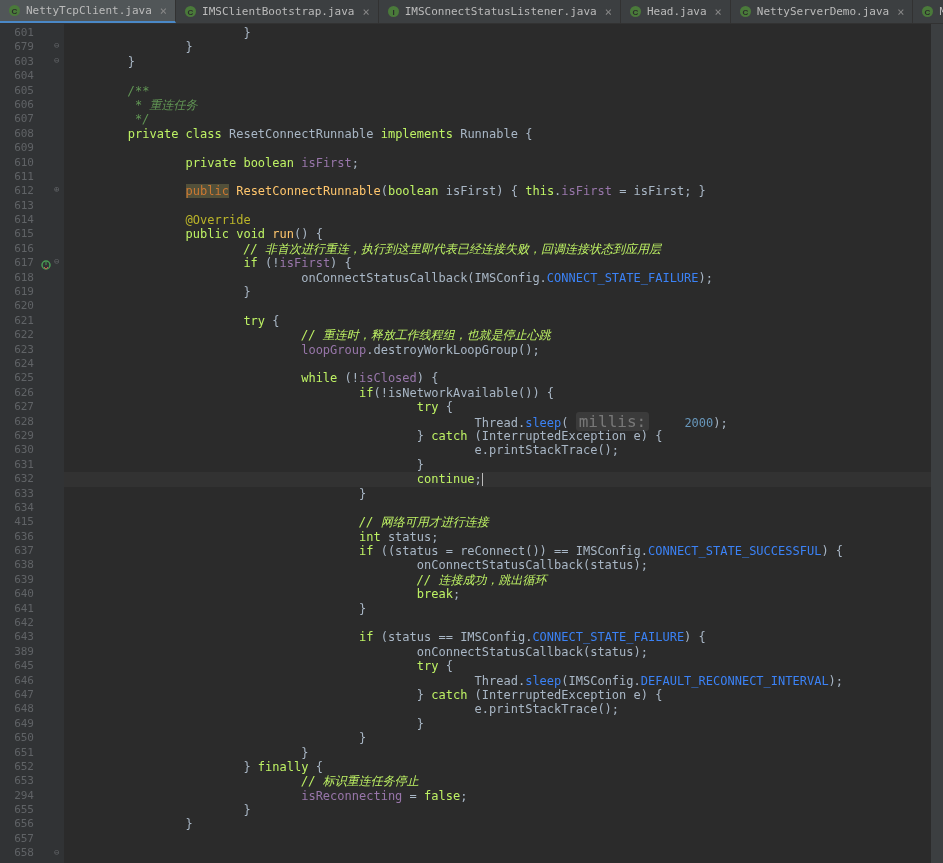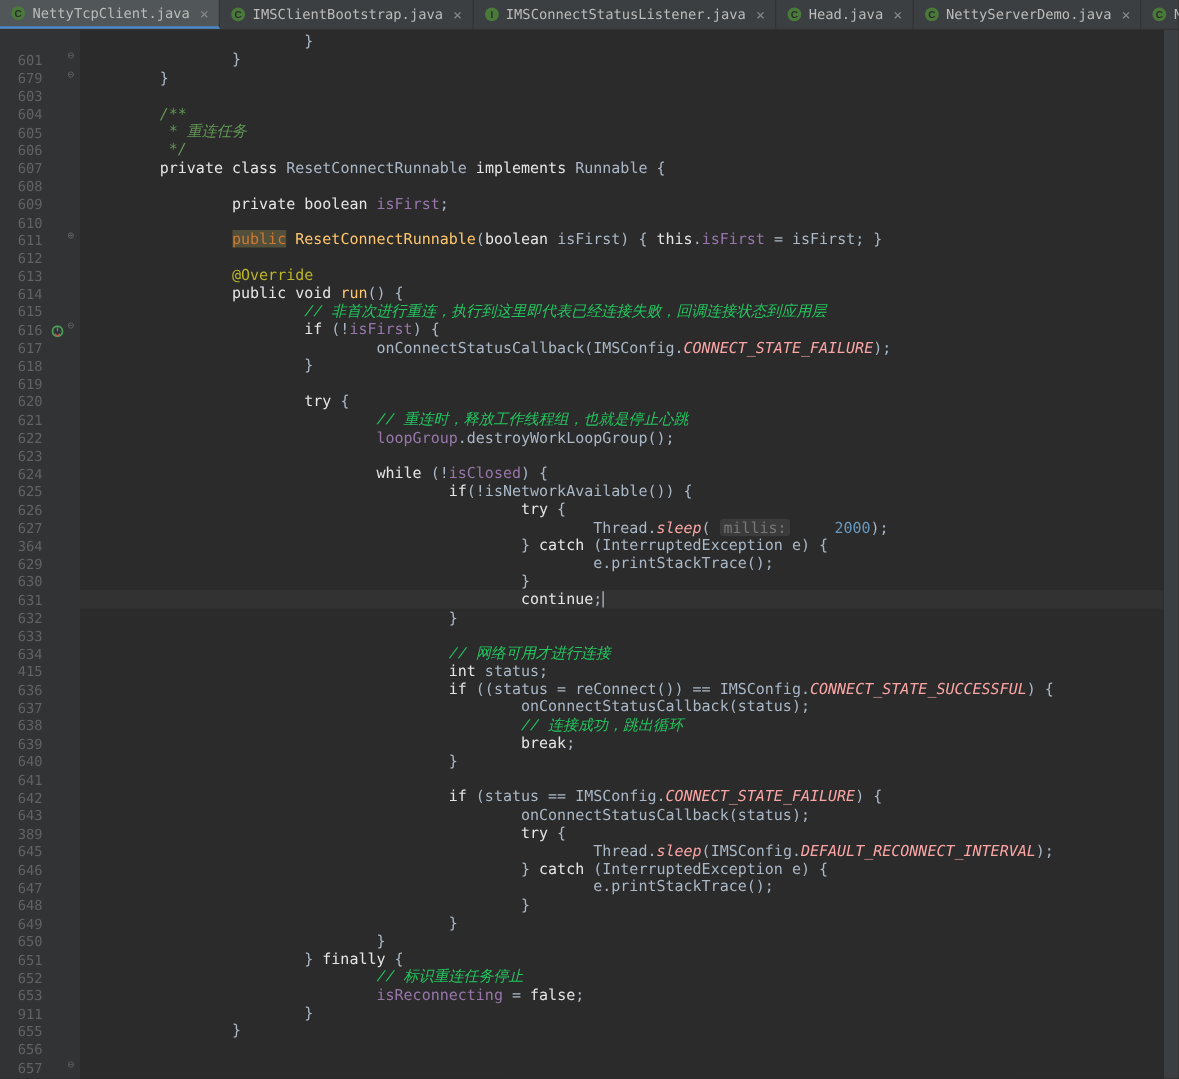--- a/index.html
+++ b/index.html
@@ -44,21 +44,21 @@
   margin-left: 3px;
 }
 .editor-wrap {
   display: flex;
   height: calc(100% - 24px);
 }
 .gutter {
   background: #313335;
   color: #606366;
   text-align: right;
-  padding: 18px 6px 2px 2px;
+  padding: 2px 6px 2px 2px;
   user-select: none;
   width: 40px;
   line-height: 14.4px;
   font-size: 11px;
 }
 .gutter .ln { height: 14.4px; }
 .marker-col {
   width: 12px;
   background: #313335;
   position: relative;
@@ -76,29 +76,29 @@
   line-height: 14.4px;
   white-space: pre;
 }
 .code .row { height: 14.4px; padding-left: 6px; }
 .row.current { background: #323232; }
 .right-rail {
   width: 12px;
   background: #3c3f41;
 }
 
-.kw { color: #e5e5e5; }
+.kw { color: #bef264; }
 .method { color: #ffc66d; }
 .field { color: #9876aa; }
-.static-field { color: #fca5a5; font-style: italic; }
+.static-field { color: #3b82f6; }
 .num { color: #6897bb; padding-left: 28px; }
-.cmt { color: #22c55e; font-style: italic; font-family: Liberation Mono, monospace; }
+.cmt { color: #bef264; font-style: italic; }
 .doc { color: #629755; font-style: italic; }
 .ann { color: #bbb529; }
-.hint { color: #787878; background: #3b3b3b; padding: 0 3px; border-radius: 3px; font-size: 12px;}
+.hint { color: #787878; background: #3b3b3b; padding: 0 3px; border-radius: 3px; font-size: 16px;}
 .hl-warn { background: #52503a; color: #cc7832; }
 .caret { border-left: 1px solid #bbb; display:inline-block; height: 13px; vertical-align: middle;}
 .gut-mark { position: absolute; left: 1px; width: 10px; height: 10px; }
 .fold-mark { position:absolute; left:2px; color:#606366; font-size:9px;}
 </style>
 </head>
 <body>
 
 <div class="tabs">
   <div class="tab active">
@@ -185,21 +185,21 @@
       <div class="ln">618</div>
       <div class="ln">619</div>
       <div class="ln">620</div>
       <div class="ln">621</div>
       <div class="ln">622</div>
       <div class="ln">623</div>
       <div class="ln">624</div>
       <div class="ln">625</div>
       <div class="ln">626</div>
       <div class="ln">627</div>
-      <div class="ln">364</div>
+      <div class="ln">628</div>
       <div class="ln">629</div>
       <div class="ln">630</div>
       <div class="ln">631</div>
       <div class="ln">632</div>
       <div class="ln">633</div>
       <div class="ln">634</div>
       <div class="ln">415</div>
       <div class="ln">636</div>
       <div class="ln">637</div>
       <div class="ln">638</div>
@@ -211,21 +211,21 @@
       <div class="ln">389</div>
       <div class="ln">645</div>
       <div class="ln">646</div>
       <div class="ln">647</div>
       <div class="ln">648</div>
       <div class="ln">649</div>
       <div class="ln">650</div>
       <div class="ln">651</div>
       <div class="ln">652</div>
       <div class="ln">653</div>
-      <div class="ln">911</div>
+      <div class="ln">294</div>
       <div class="ln">655</div>
       <div class="ln">656</div>
       <div class="ln">657</div>
       <div class="ln">658</div>
       <div class="ln">659</div>
     </div>
   <div class="marker-col" id="markers">
       <div class="gut-mark" style="top: 235.4px;"><svg width="10" height="10">
           <circle cx="5" cy="5" r="4" fill="none" stroke="#499c54" stroke-width="1.5"></circle>
           <path d="M5 2 L5 5" stroke="#499c54"></path>

